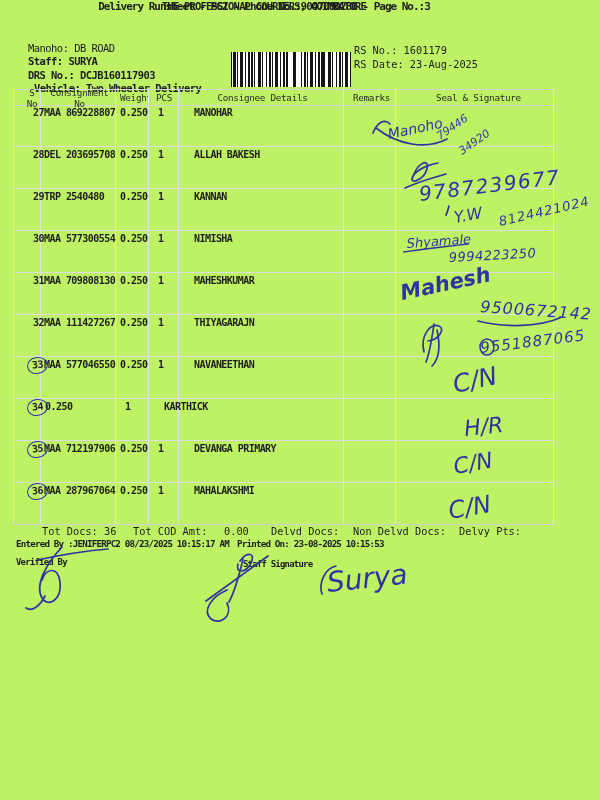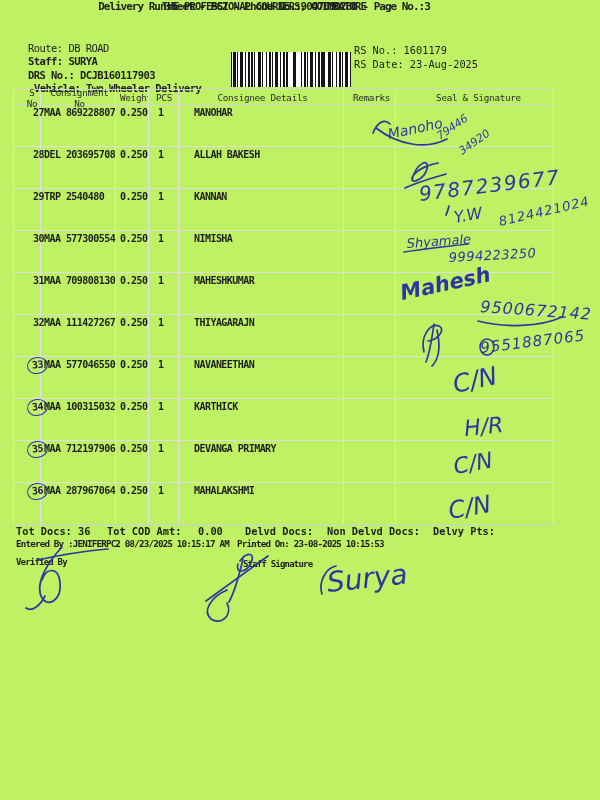--- a/index.html
+++ b/index.html
@@ -42,38 +42,38 @@
   .c-sno{padding-left:20px;} .c-consignment{padding-left:4px;} .c-weight{padding-left:5px;}
   .c-pcs{padding-left:10px;} .c-consignee{padding-left:16px;} .c-remarks{padding-left:5px;} .c-seal{padding-left:9px;}
   .p-sno{padding-left:11px;} .p-con{padding-left:4px;} .p-wt{padding-left:5px;}
   .p-pcs{padding-left:2px;} .p-cd{padding-left:4px;} .p-rm{padding-left:5px;} .p-ss{padding-left:9px;}
   span.circled{
     display:inline-block; border:1.6px solid var(--ink,#2f35a0);
     border-radius:48% 52% 55% 45% / 52% 46% 54% 48%;
     padding:1px 4px 3px 4px; margin:-3px 0 0 -6px; transform:rotate(-5deg);
   }
   
-  .f1{top:525px; font-size:10.3px; font-weight:700;}
+  .f1{top:525px; font-size:10.3px; font-weight:400;margin-left:26px;}
   .f2{top:538px; font-size:9.2px; letter-spacing:-0.8px; font-weight:700;}
   .f3{font-size:9px; letter-spacing:-0.8px; font-weight:700;}
   
   #ink{position:absolute; left:0; top:0; pointer-events:none;}
   #ink path{fill:none; stroke:var(--ink,#2f35a0); stroke-width:1.7; stroke-linecap:round; stroke-linejoin:round;}
   #ink ellipse{fill:none; stroke:var(--ink,#2f35a0); stroke-width:1.5;}
   #ink text{fill:var(--ink,#2f35a0); font-family:"DejaVu Sans",sans-serif; font-style:italic;}
 </style>
 </head>
 <body>
 
 <div id="page">
 
   <div class="abs t1">THE PROFESSIONAL COURIERS, COIMBATORE</div>
   <div class="abs t2">Delivery Runsheet - PC2 - Phone No.:9047080280 - Page No.:3</div>
 
-  <div class="abs hl" style="left:28px; top:42px;">Route: DB ROAD</div>
+  <div class="abs hl" style="left:28px; top:42px;">Manoho: DB ROAD</div>
   <div class="abs hl b" style="left:28px; top:55px;">Staff: SURYA</div>
   <div class="abs hl b" style="left:28px; top:69px;">DRS No.: DCJB160117903</div>
   <div class="abs hl" style="left:34px; top:82px;font-weight:bold;">Vehicle: Two Wheeler Delivery</div>
 
   <div id="barcode"></div>
   <div class="abs rs" style="left:354px; top:44px;">RS No.: 1601179</div>
   <div class="abs rs" style="left:354px; top:58px;">RS Date: 23-Aug-2025</div>
 
   <div class="vline" style="left:13px;"></div>
   <div class="vline" style="left:40px;"></div>
@@ -153,21 +153,20 @@
         <div class="cell c-sno"><span class="circled">33</span></div>
         <div class="cell c-consignment"><span>MAA 577046550</span></div>
         <div class="cell c-weight"><span>0.250</span></div>
         <div class="cell c-pcs"><span>1</span></div>
         <div class="cell c-consignee"><span>NAVANEETHAN</span></div>
         <div class="cell c-remarks"><span></span></div>
         <div class="cell c-seal"><span></span></div>
       </div>
       <div class="trow">
         <div class="cell c-sno"><span class="circled">34</span></div>
-        <div class="cell c-consignment"><span>MAA 100315032</span></div>
         <div class="cell c-weight"><span>0.250</span></div>
         <div class="cell c-pcs"><span>1</span></div>
         <div class="cell c-consignee"><span>KARTHICK</span></div>
         <div class="cell c-remarks"><span></span></div>
         <div class="cell c-seal"><span></span></div>
       </div>
       <div class="trow">
         <div class="cell c-sno"><span class="circled">35</span></div>
         <div class="cell c-consignment"><span>MAA 712197906</span></div>
         <div class="cell c-weight"><span>0.250</span></div>

